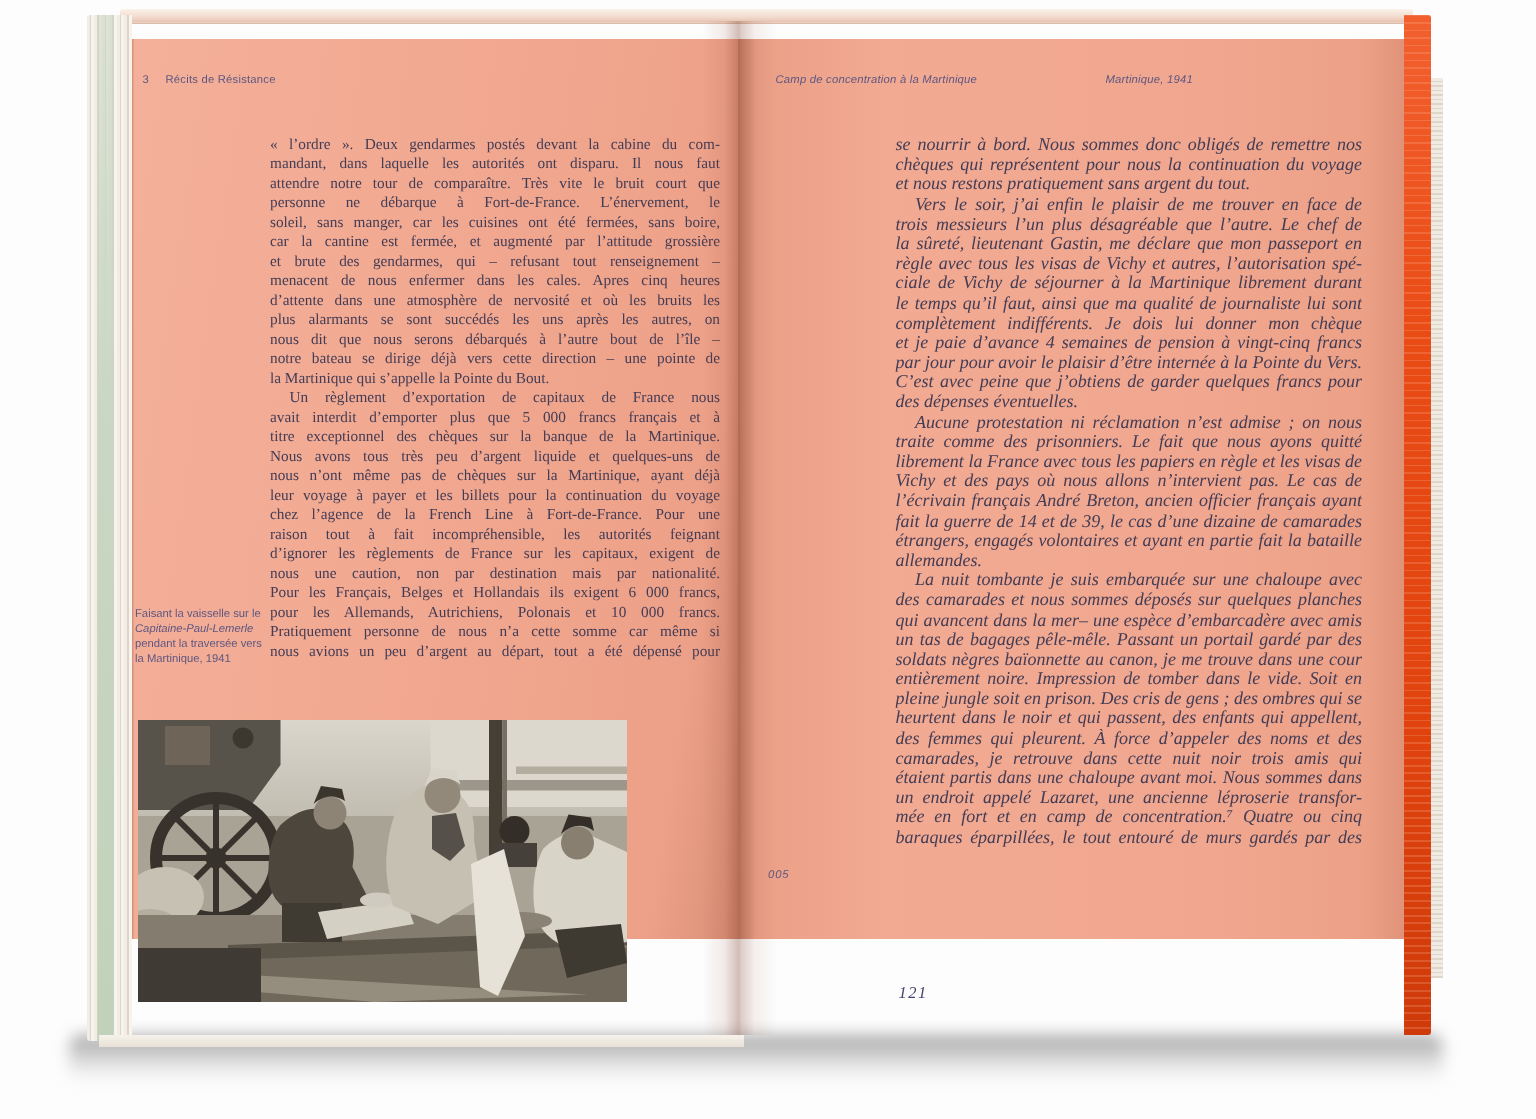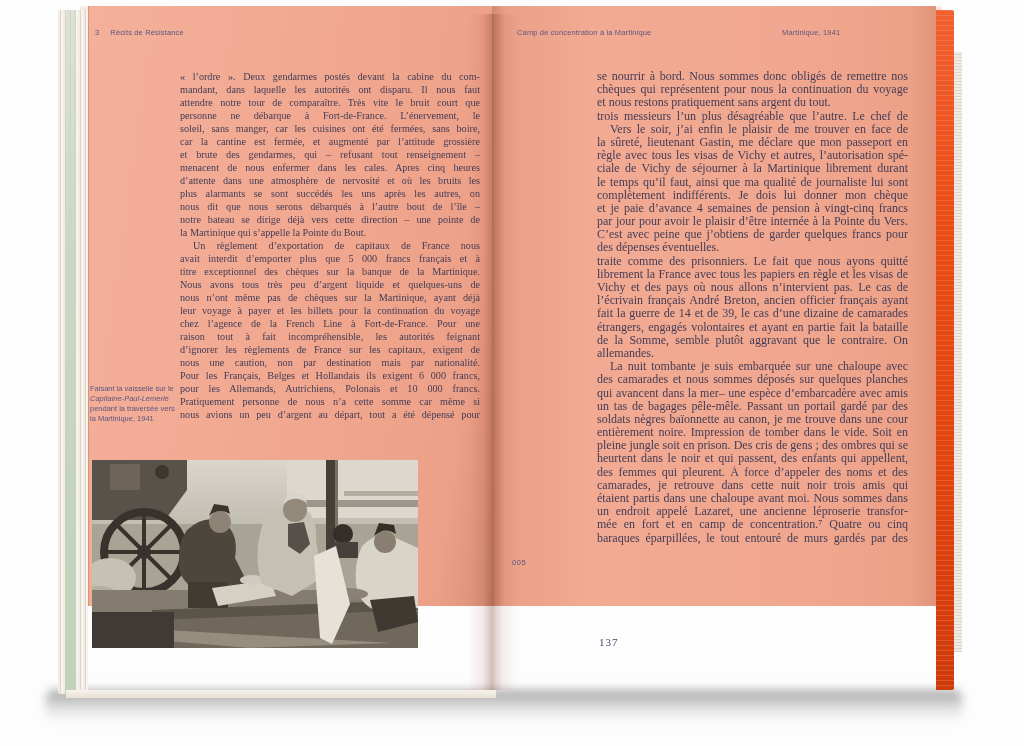--- a/index.html
+++ b/index.html
@@ -18,26 +18,26 @@
   #top-edge { position:absolute; left:22px; top:0; width:862px; height:10px;
     background:linear-gradient(180deg,#fbf2e9 0%,#f3ddd0 55%,#e6c2b1 100%);
     border-bottom:1px solid rgba(165,95,65,.35); border-radius:2px 2px 0 0; }
 
   #left-edge { position:absolute; left:0; top:4px; width:30px; height:684px;
     background:repeating-linear-gradient(90deg,#f1ece4 0 2px,#ddd5c9 2px 3px,#f8f4ed 3px 5px);
     border-radius:2px 0 0 2px; }
   #green-stripe { position:absolute; left:7px; top:0; width:11px; height:100%;
     background:linear-gradient(180deg, rgba(201,214,195,.55) 0%, #c9d6c3 40%, #c2d2ba 100%); }
 
-  .page { position:absolute; top:0; height:600px; }
+  .page { position:absolute; top:20px; height:600px; }
   #page-left { left:30px; width:404px;
     background:linear-gradient(98deg,#f4b09a 0%,#f1a78f 55%,#eda088 88%,#d98f77 99%);
     box-shadow:inset 1px 0 0 rgba(150,80,55,.30); }
   #page-right { left:434px; width:444px;
-    background:linear-gradient(90deg,#cf8a72 0%,#eb9f87 3%,#f2aa92 22%,#f1a78f 70%,#eca187 94%,#e09378 100%); }
+    background:linear-gradient(90deg,#cf8a72 0%,#eb9f87 3%,#f2aa92 22%,#f1a78f 70%,#eca187 94%,#e09378 100%);font-style:italic; }
 
   #bottom-edge-left { position:absolute; left:8px; top:684px; width:430px; height:8px;
     background:linear-gradient(180deg,#f6f2eb 0%,#e8e1d6 100%); }
 
   #orange-edge { position:absolute; left:878px; top:4px; width:18px; height:680px;
     background:linear-gradient(180deg,#f2602f 0%,#ea4c16 30%,#e0430e 70%,#cf3a0a 100%);
     border-radius:0 2px 2px 0; }
   #orange-edge::after { content:""; position:absolute; inset:0;
     background:repeating-linear-gradient(180deg, rgba(255,190,160,.22) 0 1px, rgba(0,0,0,0) 1px 5px); }
   #right-fore-edge { position:absolute; left:896px; top:46px; width:8px; height:600px;
@@ -45,21 +45,21 @@
 
   #gutter { position:absolute; left:410px; top:8px; width:50px; height:676px; pointer-events:none;
     background:linear-gradient(90deg, rgba(0,0,0,0) 0%, rgba(140,60,35,.10) 30%, rgba(110,40,20,.30) 49%, rgba(110,40,20,.22) 53%, rgba(140,60,35,.08) 70%, rgba(0,0,0,0) 100%); }
 
   .header { position:absolute; top:22px; font-family:"Liberation Sans","DejaVu Sans",sans-serif;
     font-size:7.5px; letter-spacing:.15px; color:#5d5680; }
   #hdr-left { left:7px; }
   #hdr-left .num { display:inline-block; }
   #hdr-left .ttl { display:inline-block; margin-left:11px; }
   #hdr-right-1 { left:25px; }
-  #hdr-right-2 { left:245px;margin-left:45px; }
+  #hdr-right-2 { left:245px; }
 
   .body-col { position:absolute; top:64px; color:#433c55; }
   #left-lines  { left:92px;  width:300px; font-size:10.2px; line-height:13px; }
   #right-lines { left:105px; width:311px; font-size:12px;  line-height:13.2px; }
   #left-lines  .tl { height:13px; }
   #right-lines .tl { height:13.2px; }
   .tl { text-align:justify; text-align-last:justify; overflow:hidden; white-space:normal; }
   .tl.pend { text-align-last:left; }
   .tl.indent { text-indent:13px; }
 
@@ -175,56 +175,56 @@
     </div>
 
     <div id="page-right" class="page">
       <div class="header" id="hdr-right-1">Camp de concentration à la Martinique</div>
       <div class="header" id="hdr-right-2">Martinique, 1941</div>
 
       <div id="right-lines" class="body-col">
           <div class="tl">se nourrir à bord. Nous sommes donc obligés de remettre nos</div>
           <div class="tl">chèques qui représentent pour nous la continuation du voyage</div>
           <div class="tl pend">et nous restons pratiquement sans argent du tout.</div>
+          <div class="tl indent">Vers le soir, j’ai enfin le plaisir de me trouver en face de</div>
           <div class="tl">trois messieurs l’un plus désagréable que l’autre. Le chef de</div>
-          <div class="tl indent">Vers le soir, j’ai enfin le plaisir de me trouver en face de</div>
           <div class="tl">la sûreté, lieutenant Gastin, me déclare que mon passeport en</div>
           <div class="tl">règle avec tous les visas de Vichy et autres, l’autorisation spé-</div>
           <div class="tl">ciale de Vichy de séjourner à la Martinique librement durant</div>
           <div class="tl">le temps qu’il faut, ainsi que ma qualité de journaliste lui sont</div>
           <div class="tl">complètement indifférents. Je dois lui donner mon chèque</div>
           <div class="tl">et je paie d’avance 4 semaines de pension à vingt-cinq francs</div>
           <div class="tl">par jour pour avoir le plaisir d’être internée à la Pointe du Vers.</div>
           <div class="tl">C’est avec peine que j’obtiens de garder quelques francs pour</div>
           <div class="tl pend">des dépenses éventuelles.</div>
+          <div class="tl indent">Aucune protestation ni réclamation n’est admise ; on nous</div>
           <div class="tl">traite comme des prisonniers. Le fait que nous ayons quitté</div>
           <div class="tl">librement la France avec tous les papiers en règle et les visas de</div>
           <div class="tl">Vichy et des pays où nous allons n’intervient pas. Le cas de</div>
           <div class="tl">l’écrivain français André Breton, ancien officier français ayant</div>
           <div class="tl">fait la guerre de 14 et de 39, le cas d’une dizaine de camarades</div>
           <div class="tl">étrangers, engagés volontaires et ayant en partie fait la bataille</div>
-          <div class="tl">de la Somme, semble plutôt aggravant que le contraire. On</div>
           <div class="tl pend">allemandes.</div>
           <div class="tl indent">La nuit tombante je suis embarquée sur une chaloupe avec</div>
           <div class="tl">des camarades et nous sommes déposés sur quelques planches</div>
           <div class="tl">qui avancent dans la mer– une espèce d’embarcadère avec amis</div>
           <div class="tl">un tas de bagages pêle-mêle. Passant un portail gardé par des</div>
           <div class="tl">soldats nègres baïonnette au canon, je me trouve dans une cour</div>
           <div class="tl">entièrement noire. Impression de tomber dans le vide. Soit en</div>
           <div class="tl">pleine jungle soit en prison. Des cris de gens ; des ombres qui se</div>
           <div class="tl">heurtent dans le noir et qui passent, des enfants qui appellent,</div>
           <div class="tl">des femmes qui pleurent. À force d’appeler des noms et des</div>
           <div class="tl">camarades, je retrouve dans cette nuit noir trois amis qui</div>
           <div class="tl">étaient partis dans une chaloupe avant moi. Nous sommes dans</div>
           <div class="tl">un endroit appelé Lazaret, une ancienne léproserie transfor-</div>
           <div class="tl">mée en fort et en camp de concentration.⁷ Quatre ou cinq</div>
           <div class="tl">baraques éparpillées, le tout entouré de murs gardés par des</div>
         </div>
 
       <div id="margin-num">005</div>
-      <div id="page-num">137</div>
+      <div id="page-num">121</div>
     </div>
 
     <div id="orange-edge"></div>
     <div id="right-fore-edge"></div>
     <div id="gutter"></div>
   </div>
 </div>
 
 </body></html>

